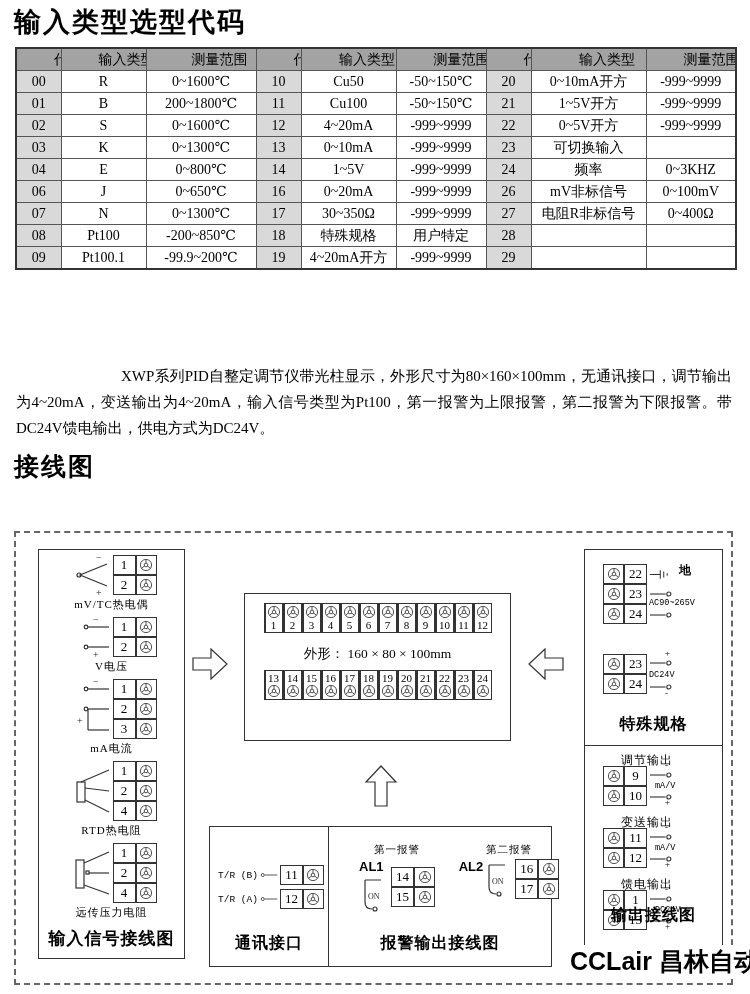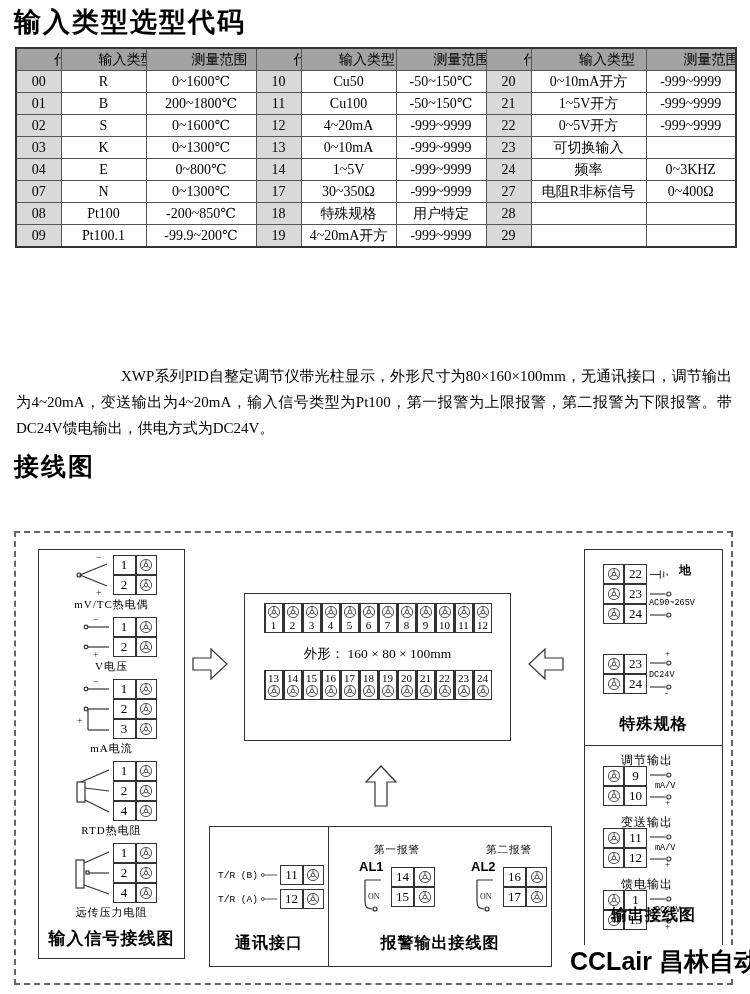--- a/index.html
+++ b/index.html
@@ -156,20 +156,31 @@
           <td class="">E</td>
           <td class="">0~800℃</td>
           <td class="code">14</td>
           <td class="">1~5V</td>
           <td class="">-999~9999</td>
           <td class="code">24</td>
           <td class="">频率</td>
           <td class="">0~3KHZ</td>
         </tr>
         <tr>
+          <td class="code">06</td>
+          <td class="">J</td>
+          <td class="">0~650℃</td>
+          <td class="code">16</td>
+          <td class="">0~20mA</td>
+          <td class="">-999~9999</td>
+          <td class="code">26</td>
+          <td class="">mV非标信号</td>
+          <td class="">0~100mV</td>
+        </tr>
+        <tr>
           <td class="code">07</td>
           <td class="">N</td>
           <td class="">0~1300℃</td>
           <td class="code">17</td>
           <td class="">30~350Ω</td>
           <td class="">-999~9999</td>
           <td class="code">27</td>
           <td class="">电阻R非标信号</td>
           <td class="">0~400Ω</td>
         </tr>
@@ -686,21 +697,21 @@
   <path d="M10 7.5 L10 2.5 M8 11.5 L3.8 14.2 M12 11.5 L16.2 14.2"></path>
                     </svg>
                   </span>
                 </span>
               </span>
       </div>
     </div>
           <div class="alarm-unit" style="left:130px;top:16px">
       <div class="alarm-caption">第二报警</div>
       <div class="alarm-body">
-        <span style="display:flex;flex-direction:column;align-items:flex-start;margin-right:2px">
+        <span style="display:flex;flex-direction:row;align-items:flex-start;margin-right:2px">
           <span class="al-name">AL2</span>
                 <svg class="alsw" width="30" height="40" viewBox="0 0 30 40">
                   <path d="M6 6 h16 M6 6 v22 q0 7 7 7"></path>
                   <circle cx="16" cy="35" r="2"></circle>
                   <text x="9" y="25" font-size="8">ON</text>
                 </svg>
         </span>
         <span class="in-stack">
                 <span class="trow">
                   <span class="tcell">16</span>

